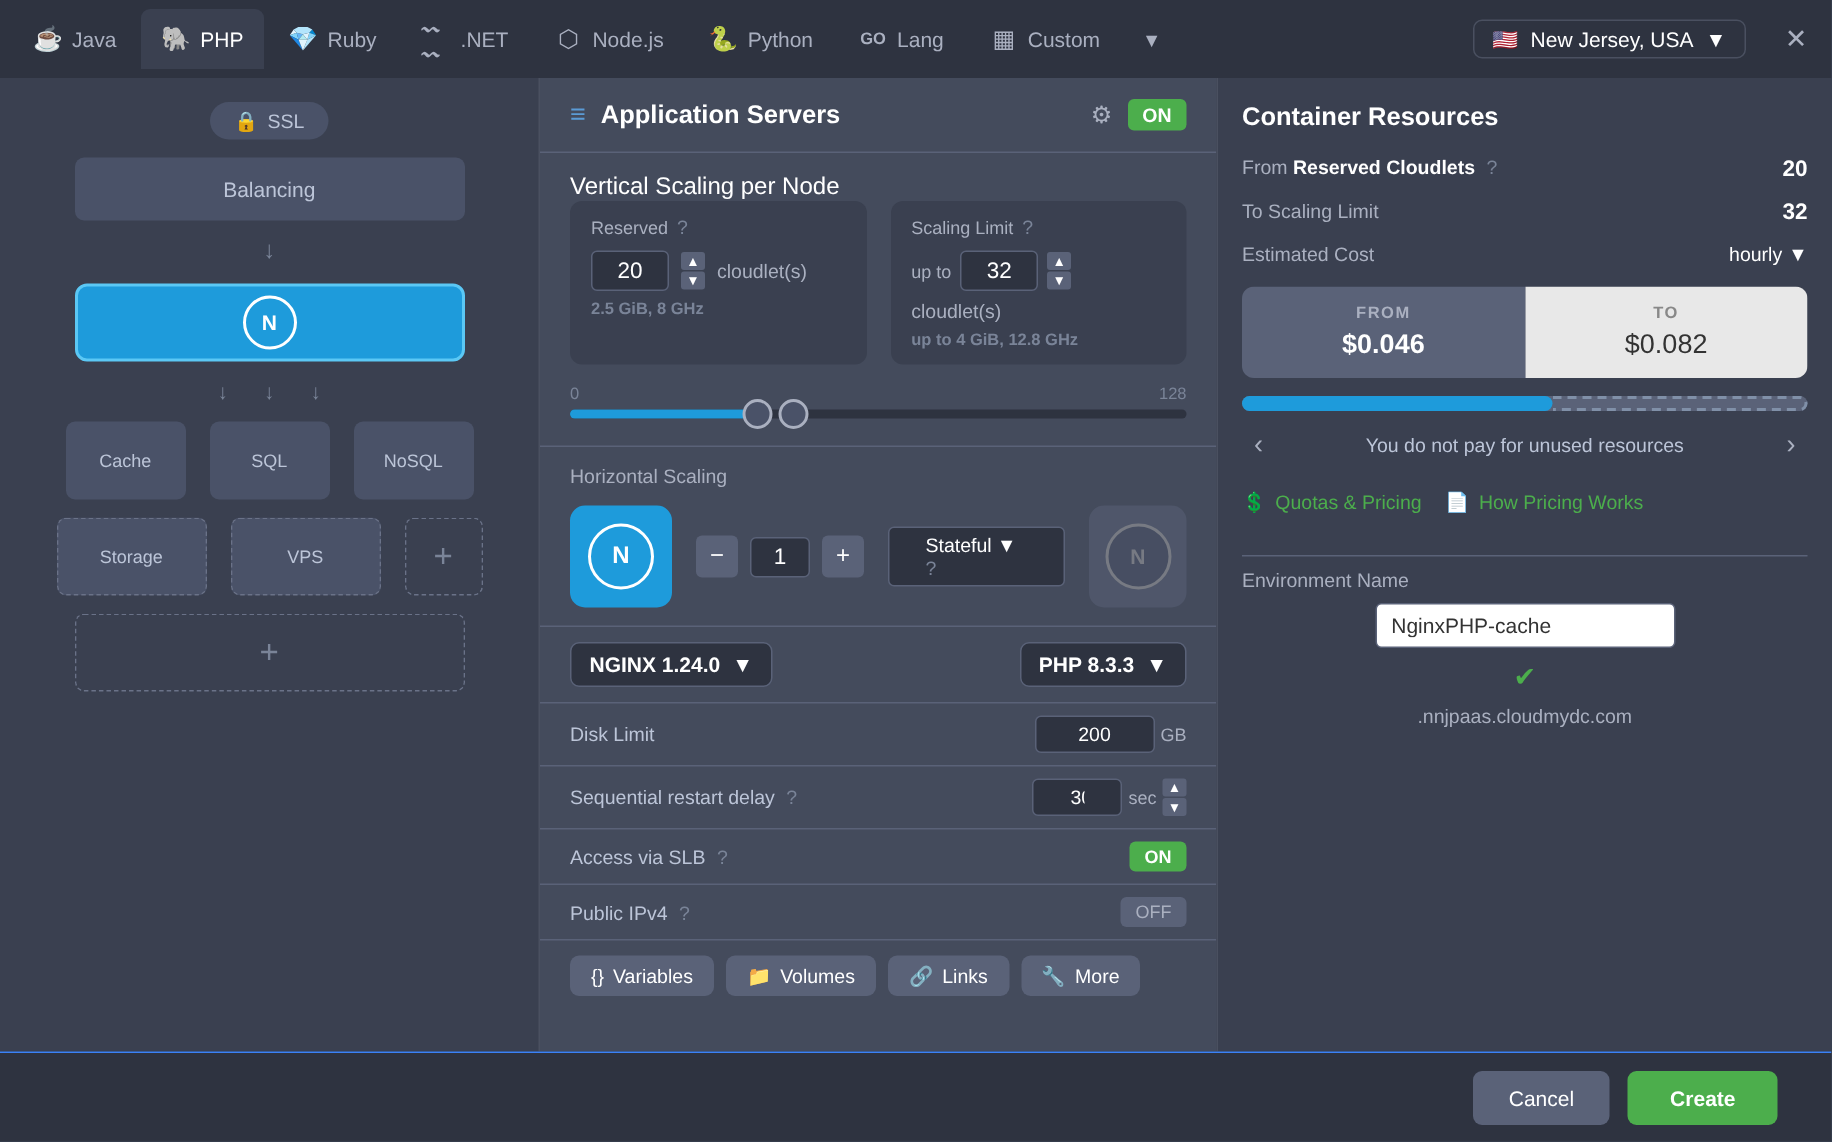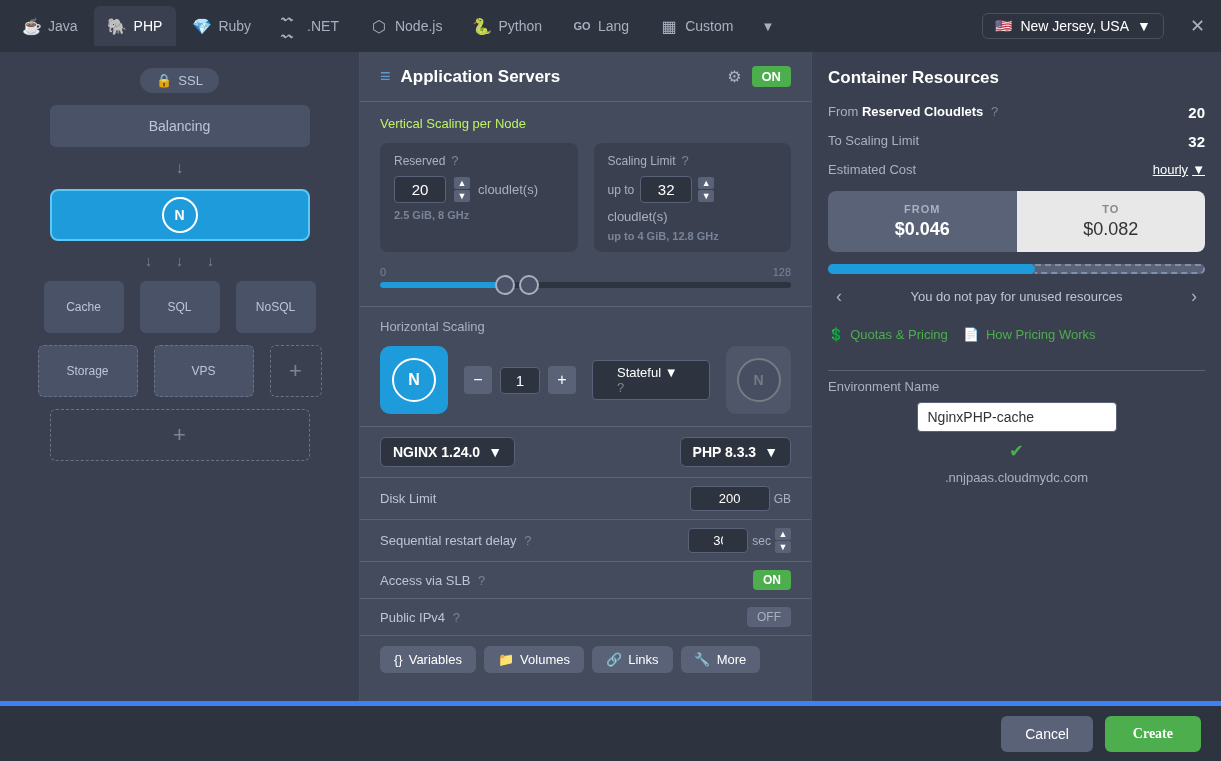--- a/index.html
+++ b/index.html
@@ -262,23 +262,23 @@
       border-radius: 4px;
       padding: 3px 10px;
       font-size: 13px;
       font-weight: bold;
     }
 
     .scaling-section {
       padding: 14px 20px 10px;
     }
     .scaling-label {
-      color: #bef264;
-      font-size: 13px;
-      margin-bottom: 12px;
+      color: #ffffff;
+      font-size: 16px;
+      margin-bottom: 0;
     }
 
     .scaling-boxes {
       display: flex;
       gap: 16px;
       margin-bottom: 14px;
     }
     .scaling-box {
       background: #3a4050;
       border-radius: 8px;
@@ -627,21 +627,20 @@
       margin-bottom: 14px;
     }
     .cost-label {
       color: #aab0c0;
       font-size: 13px;
       flex: 1;
     }
     .cost-value {
       color: #fff;
       font-size: 13px;
-      text-decoration: underline;
       cursor: pointer;
       display: flex;
       align-items: center;
       gap: 4px;
     }
 
     .price-cards {
       display: flex;
       gap: 0;
       margin-bottom: 12px;
@@ -779,44 +778,43 @@
       font-size: 18px;
     }
 
     
     .bottom-bar {
       height: 60px;
       background: #2e3340;
       display: flex;
       align-items: center;
       justify-content: flex-end;
-      padding: 0 20px;
+      padding: 0 36px;
       gap: 12px;
       flex-shrink: 0;
-      border-top: 5px solid #3b82f6;
+      border-top: 1px solid #3b82f6;
     }
     .cancel-btn {
       background: #5a6278;
       border: none;
       color: #fff;
       padding: 10px 24px;
       border-radius: 6px;
       font-size: 14px;
       cursor: pointer;
     }
     .create-btn {
       background: #4cae4c;
       border: none;
       color: #fff;
       padding: 10px 28px;
       border-radius: 6px;
       font-size: 14px;
       font-weight: bold;
       cursor: pointer;
-      font-family: Liberation Serif, serif;
     }
 
     .divider-line {
       height: 1px;
       background: #5a6278;
       margin: 8px 0;
     }
   </style>
 </head>
 <body>

